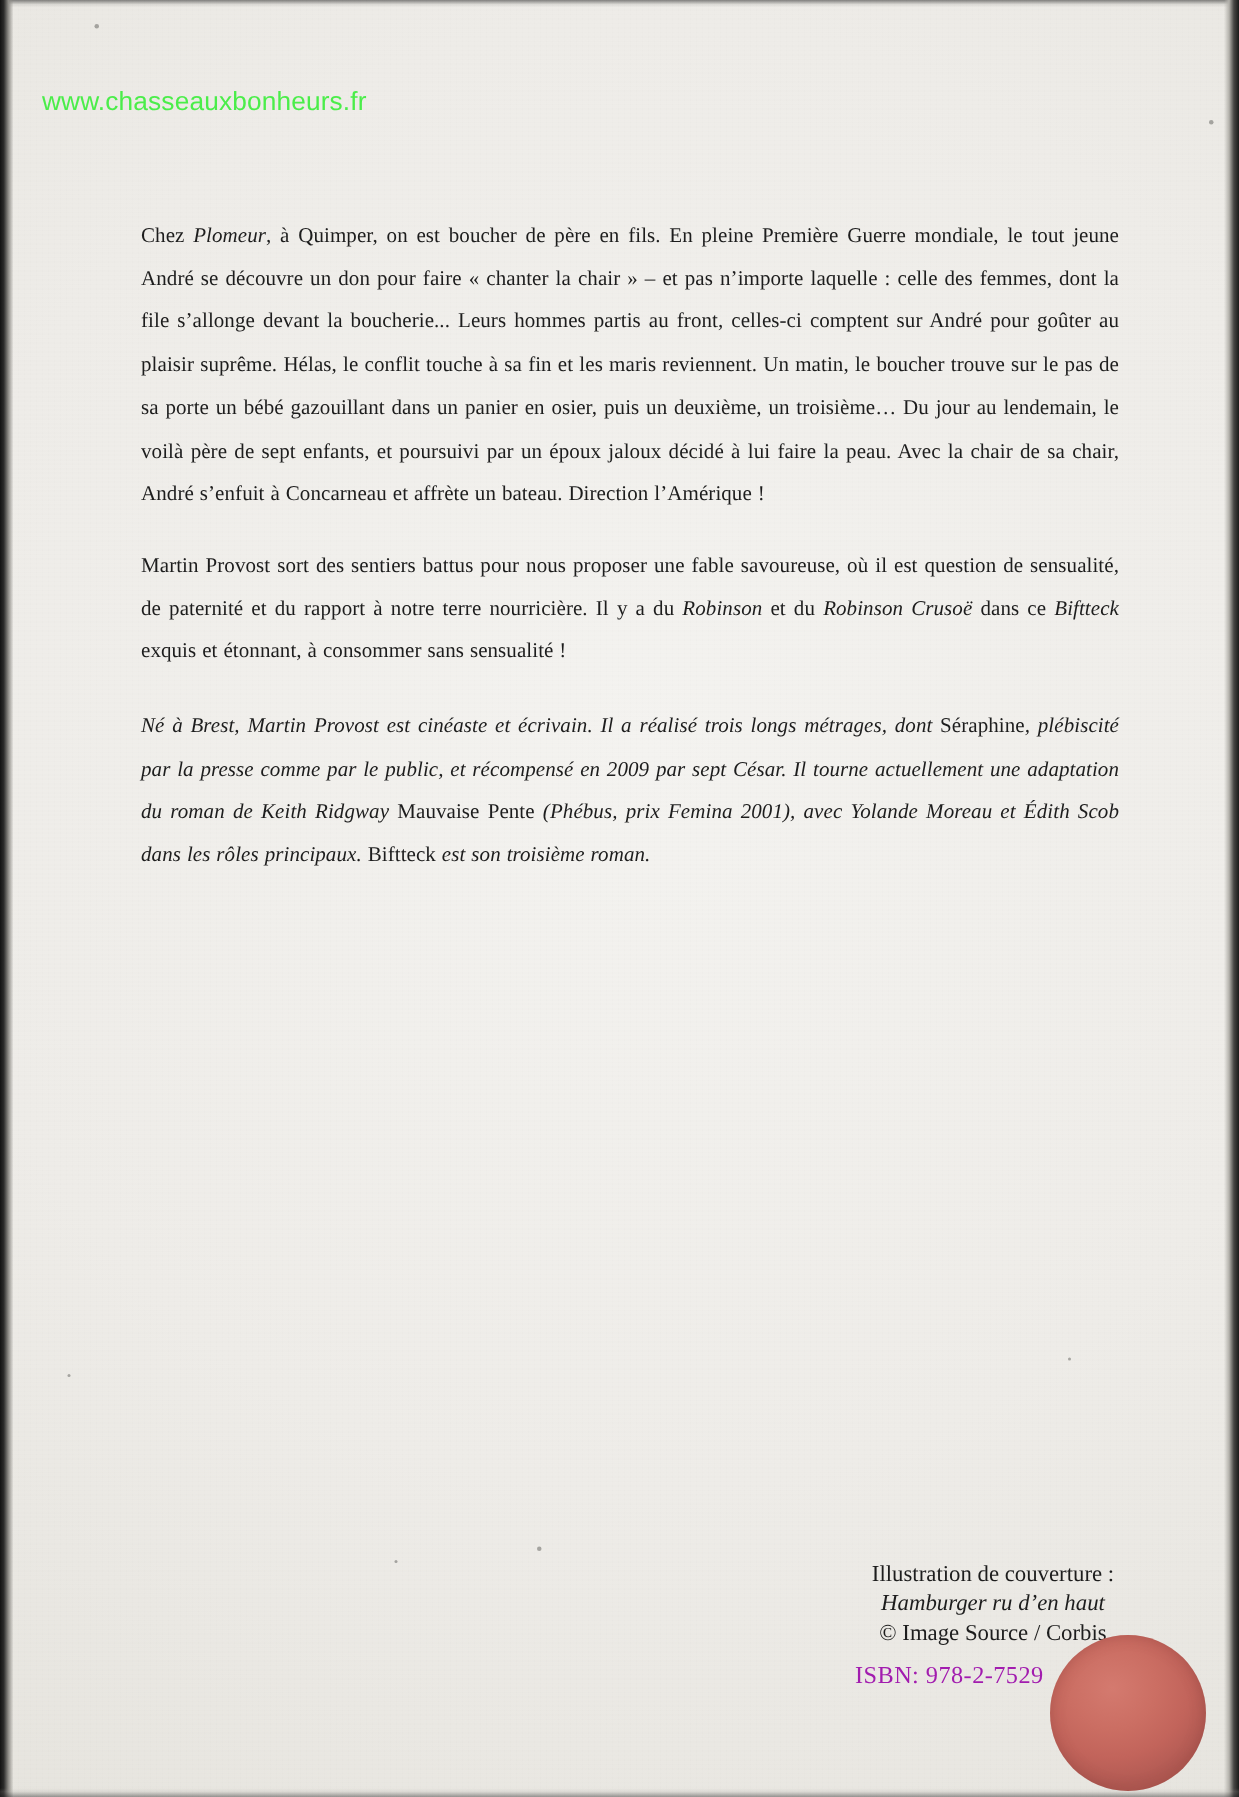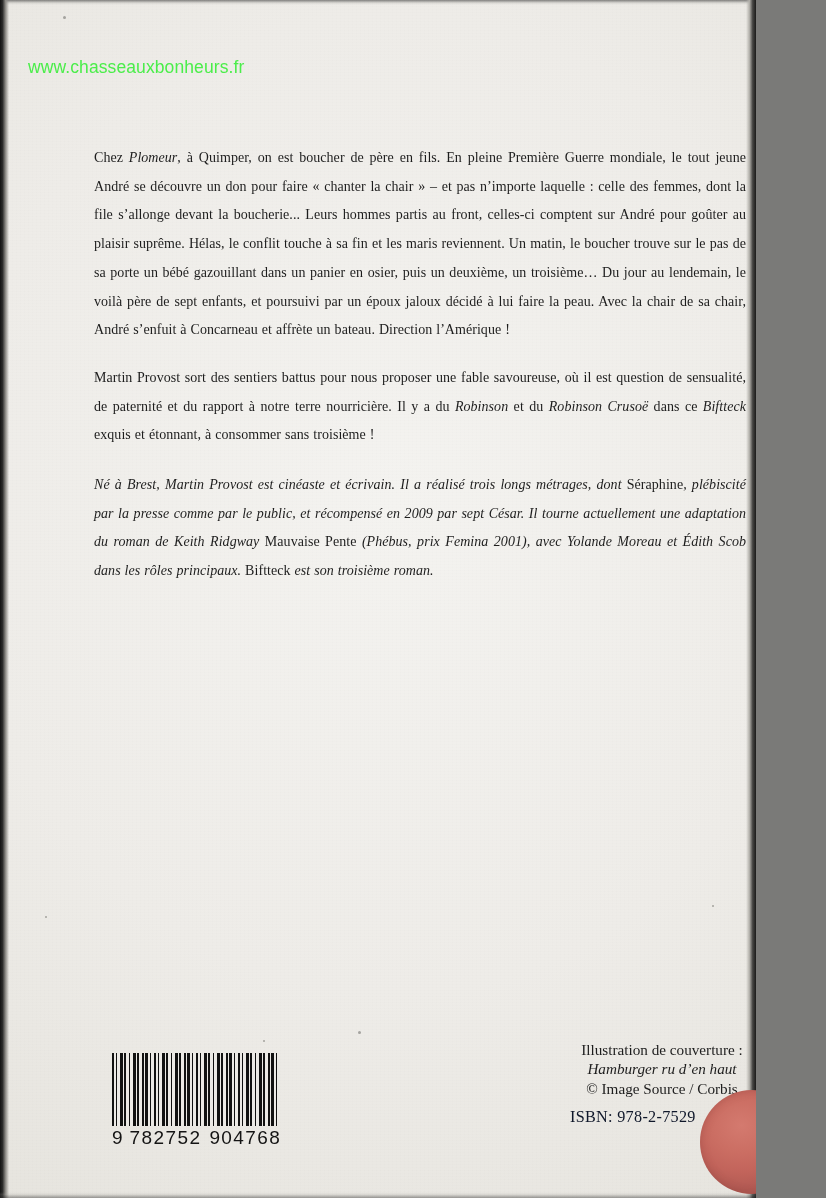--- a/index.html
+++ b/index.html
@@ -3,21 +3,21 @@
 <meta charset="utf-8">
 <style>
   html, body {
     margin: 0;
     padding: 0;
     background: #7a7a78;
   }
 
   #page {
     position: relative;
-    width: 756px;
+    width: 826px;
     height: 1198px;
     overflow: hidden;
     background: #eceae6;
     font-family: "Liberation Serif", "DejaVu Serif", serif;
     color: #1b1b1b;
     -webkit-font-smoothing: antialiased;
   }
 
   
   .paper-base {
@@ -139,21 +139,21 @@
     line-height: 19.4px;
     color: #1d1d1d;
   }
   .colophon .credit-title { font-style: italic; }
   .isbn {
     position: absolute;
     left: 570px;
     top: 1108px;
     font-size: 16.2px;
     letter-spacing: .3px;
-    color: #0f172a;
+    color: #a21caf;
     white-space: nowrap;
   }
 
   
   .sticker {
     position: absolute;
     left: 700px;
     top: 1090px;
     width: 104px;
     height: 104px;
@@ -221,34 +221,30 @@
   <div class="speck" style="left:712px; top:905px; width:2px; height:2px;"></div>
   <div class="speck" style="left:263px; top:1040px;width:2px; height:2px;"></div>
 
   <div class="watermark">www.chasseauxbonheurs.fr</div>
 
 
   <div class="blurb">
 
     <p class="para"><span>Chez </span><i>Plomeur</i><span>, à Quimper, on est boucher de père en fils. En pleine Première Guerre mondiale, le tout jeune André se découvre un don pour faire « chanter la chair » – et pas n’importe laquelle : celle des femmes, dont la file s’allonge devant la boucherie... Leurs hommes partis au front, celles-ci comptent sur André pour goûter au plaisir suprême. Hélas, le conflit touche à sa fin et les maris reviennent. Un matin, le boucher trouve sur le pas de sa porte un bébé gazouillant dans un panier en osier, puis un deuxième, un troisième… Du jour au lendemain, le voilà père de sept enfants, et poursuivi par un époux jaloux décidé à lui faire la peau. Avec la chair de sa chair, André s’enfuit à Concarneau et affrète un bateau. Direction l’Amérique !</span></p>
 
-    <p class="para"><span>Martin Provost sort des sentiers battus pour nous proposer une fable savoureuse, où il est question de sensualité, de paternité et du rapport à notre terre nourricière. Il y a du </span><i>Robinson</i><span> et du </span><i>Robinson Crusoë</i><span> dans ce </span><i>Biftteck</i><span> exquis et étonnant, à consommer sans troisième !</span></p>
+    <p class="para"><span>Martin Provost sort des sentiers battus pour nous proposer une fable savoureuse, où il est question de sensualité, de paternité et du rapport à notre terre nourricière. Il y a du </span><i>Robinson</i><span> et du </span><i>Robinson Crusoë</i><span> dans ce </span><i>Biftteck</i><span> exquis et étonnant, à consommer sans sensualité !</span></p>
 
     <p class="para bio last"><span>Né à Brest, Martin Provost est cinéaste et écrivain. Il a réalisé trois longs métrages, dont </span><span class="roman">Séraphine</span><span>, plébiscité par la presse comme par le public, et récompensé en 2009 par sept César. Il tourne actuellement une adaptation du roman de Keith Ridgway </span><span class="roman">Mauvaise Pente</span><span> (Phébus, prix Femina 2001), avec Yolande Moreau et Édith Scob dans les rôles principaux. </span><span class="roman">Biftteck</span><span> est son troisième roman.</span></p>
 
   </div>
 
   <div class="colophon">
     <div>Illustration de couverture :</div>
     <div class="credit-title">Hamburger ru d’en haut</div>
     <div>© Image Source / Corbis</div>
   </div>
 
   <div class="isbn">ISBN: 978-2-7529</div>
 
   <div class="sticker"></div>
 
-  <div class="barcode-block">
-    <div class="barcode-bars"></div>
-    <div class="barcode-digits"><span class="lead">9</span><span class="grp">782752</span><span>904768</span></div>
-  </div>
 
 </div>
 
 </body></html>

